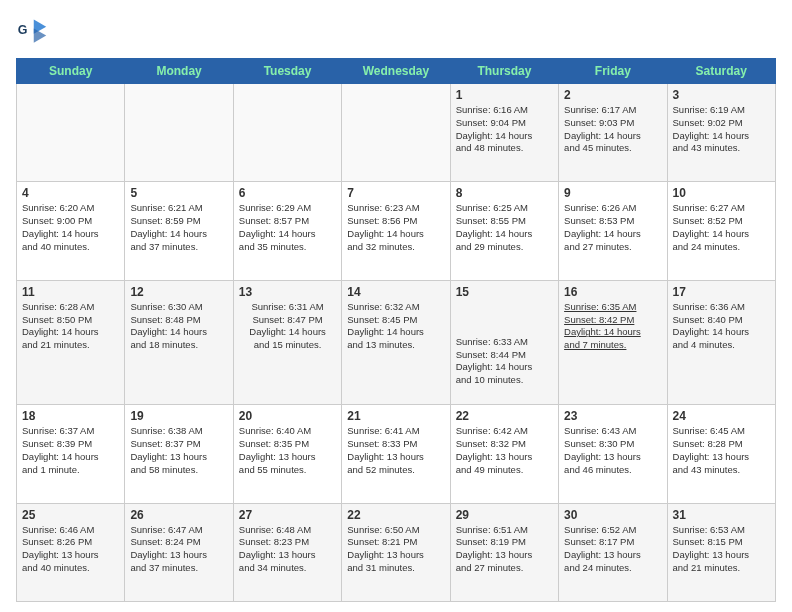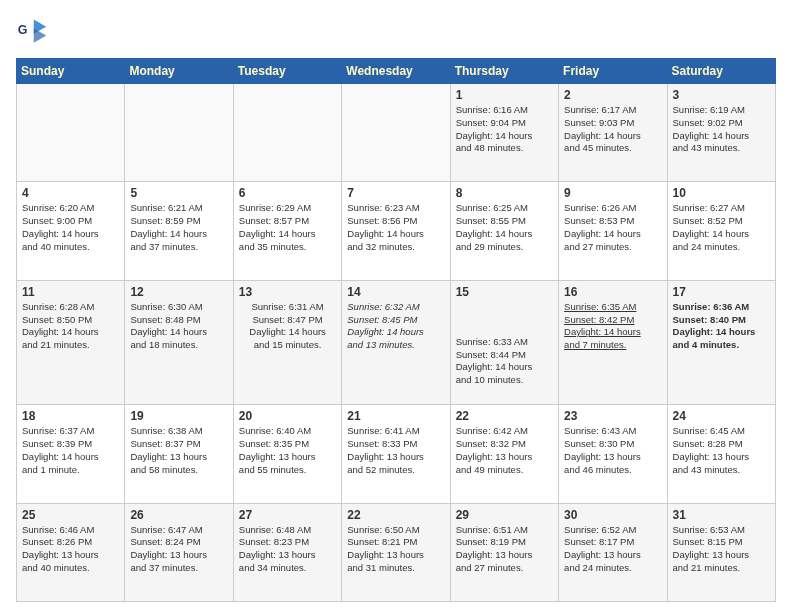--- a/index.html
+++ b/index.html
@@ -55,26 +55,26 @@
     }
     .calendar {
       flex: 1;
       border: 1px solid #ccc;
       border-collapse: collapse;
       width: 100%;
       table-layout: fixed;
     }
     .calendar thead tr th {
       background: #2962a8;
-      color: #fef9c3;
+      color: #86efac;
       font-size: 12px;
       font-weight: bold;
       padding: 5px 4px;
       border: 1px solid #2962a8;
-      text-align: left;
+      text-align: center;
     }
     .calendar tbody tr td {
       border: 1px solid #ccc;
       vertical-align: top;
       padding: 4px 5px;
       font-size: 10px;
       color: #333;
       background: #fff;
       height: 88px;
     }
@@ -232,42 +232,42 @@
           </td>
           <td>
             <span class="day-num">13</span>
             <div class="day-info" style="white-space: pre-line; text-align: center;">Sunrise: 6:31 AM
 Sunset: 8:47 PM
 Daylight: 14 hours
 and 15 minutes.</div>
           </td>
           <td>
             <span class="day-num">14</span>
-            <div class="day-info" style="white-space: pre-line; font-style: italic;">Sunrise: 6:32 AM
+            <div class="day-info" style="white-space: pre-line;">Sunrise: 6:32 AM
 Sunset: 8:45 PM
 Daylight: 14 hours
 and 13 minutes.</div>
           </td>
           <td>
             <span class="day-num">15</span>
             <div class="day-info" style="white-space: pre-line; margin-top: 37px;">Sunrise: 6:33 AM
 Sunset: 8:44 PM
 Daylight: 14 hours
 and 10 minutes.</div>
           </td>
           <td>
             <span class="day-num">16</span>
             <div class="day-info" style="white-space: pre-line; text-decoration: underline;">Sunrise: 6:35 AM
 Sunset: 8:42 PM
 Daylight: 14 hours
 and 7 minutes.</div>
           </td>
           <td>
             <span class="day-num">17</span>
-            <div class="day-info" style="white-space: pre-line; font-weight: bold;">Sunrise: 6:36 AM
+            <div class="day-info" style="white-space: pre-line;">Sunrise: 6:36 AM
 Sunset: 8:40 PM
 Daylight: 14 hours
 and 4 minutes.</div>
           </td>
         </tr>
         <tr>
           <td>
             <span class="day-num">18</span>
             <div class="day-info" style="white-space: pre-line;">Sunrise: 6:37 AM
 Sunset: 8:39 PM

